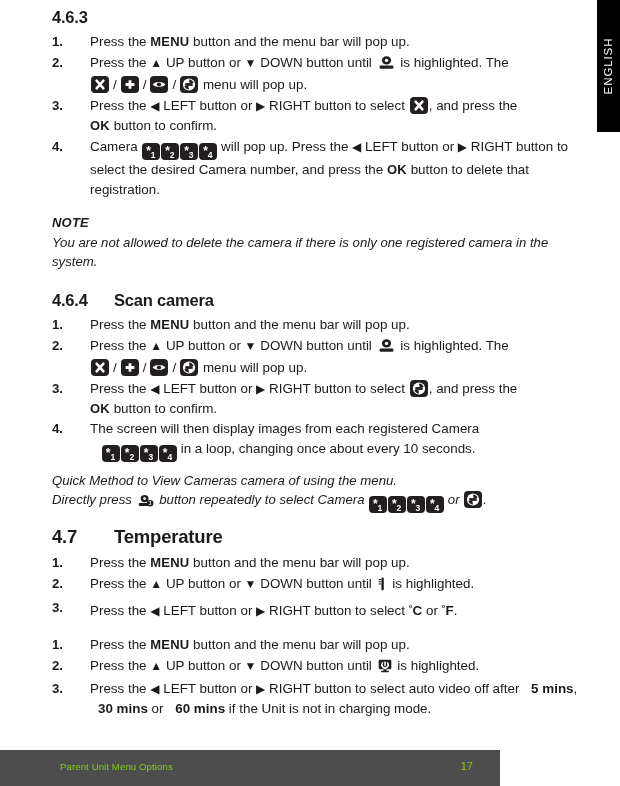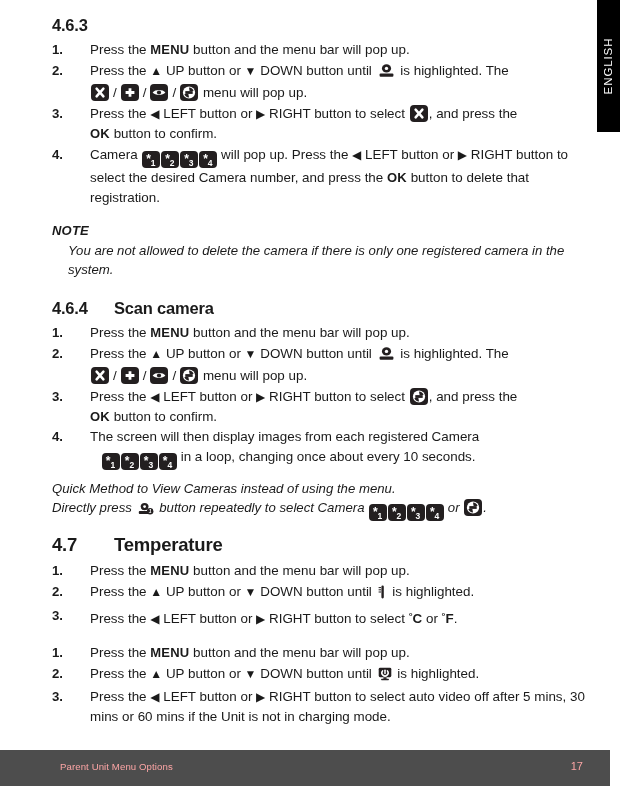--- a/index.html
+++ b/index.html
@@ -18,21 +18,21 @@
   }
 
   
   .page {
     position: absolute;
     inset: 0;
   }
   .content {
     position: absolute;
     left: 52px;
-    top: 16px;
+    top: 8px;
     width: 538px;
   }
 
   
   .lang-tab {
     position: absolute;
     right: 0;
     top: 0;
     width: 23px;
     height: 132px;
@@ -96,21 +96,21 @@
     font-size: 13.2px;
   }
 
   
   .kbd {
     font-weight: 700;
     font-size: 13px;
     letter-spacing: 0.2px;
     vertical-align: 0.4px;
   }
-  b.bold { font-weight: 400; }
+  b.bold { font-weight: 700; margin-left: 8px; }
   .deg { font-weight: 700; }
   .deg sup { font-size: 0.72em; vertical-align: 0.42em; }
 
   .arrow {
     font-size: 12px;
     vertical-align: 0.5px;
     letter-spacing: 0;
   }
 
   
@@ -118,21 +118,21 @@
     font-style: italic;
     font-size: 13.2px;
     line-height: 19.5px;
   }
   .callout .ttl {
     font-weight: 700;
     font-style: italic;
     font-size: 13px;
     letter-spacing: 0.2px;
   }
-  .callout .body { font-style: italic; margin-left: 16px; }
+  .callout .body { font-style: italic; }
 
   
   .chip {
     display: inline-block;
     width: 18px;
     height: 17px;
     border-radius: 4px;
     background: #231f20;
     position: relative;
     vertical-align: -4px;
@@ -171,24 +171,24 @@
     display: inline-block;
     vertical-align: -3px;
     margin: 0 2px;
   }
 
   
   .footer {
     position: absolute;
     left: 0;
     bottom: 0;
-    width: 610px;
+    width: 500px;
     height: 36px;
     background: #4d4d4d;
-    color: #fca5a5;
+    color: #84cc16;
   }
   .footer .ft-left {
     position: absolute;
     left: 60px;
     top: 11px;
     font-size: 9.6px;
     letter-spacing: 0.1px;
   }
   .footer .ft-right {
     position: absolute;
@@ -302,21 +302,21 @@
 
       <li>
         <span class="marker">4.</span><span>The screen will then display images from each registered Camera </span><br>
         <span style="display:inline-block;width:11px"></span><span class="chip-num"><span class="st">*</span><span class="sb">1</span></span><span class="chip-num"><span class="st">*</span><span class="sb">2</span></span><span class="chip-num"><span class="st">*</span><span class="sb">3</span></span><span class="chip-num"><span class="st">*</span><span class="sb">4</span></span><span> in a loop, changing once about every 10 seconds.</span>
       </li>
     </ol>
 
     <div class="sp-sm"></div>
 
     <div class="callout">
-      <div>Quick Method to View Cameras instead of using the menu.</div>
+      <div>Quick Method to View Cameras camera of using the menu.</div>
       <div><span>Directly press </span><span class="gicon"><svg width="16" height="13" viewBox="0 0 16 13">
               <ellipse cx="6.6" cy="4.6" rx="3.9" ry="3.6" fill="#231f20"></ellipse>
               <circle cx="6.6" cy="4.6" r="1.4" fill="#ffffff"></circle>
               <rect x="0.8" y="9.0" width="11.2" height="3.0" rx="0.9" fill="#231f20"></rect>
               <circle cx="12.1" cy="9.2" r="3.3" fill="#231f20"></circle>
               <text x="12.1" y="11.1" font-family="Liberation Sans, sans-serif" font-size="5" font-weight="700" fill="#ffffff" text-anchor="middle">1</text>
             </svg></span><span> button repeatedly to select Camera </span><span class="chip-num"><span class="st">*</span><span class="sb">1</span></span><span class="chip-num"><span class="st">*</span><span class="sb">2</span></span><span class="chip-num"><span class="st">*</span><span class="sb">3</span></span><span class="chip-num"><span class="st">*</span><span class="sb">4</span></span><span> or </span><span class="chip"><svg width="18" height="17" viewBox="0 0 18 17">
               <circle cx="9" cy="8.5" r="6.1" fill="#ffffff"></circle>
               <path d="M9 3.6 A4.9 4.9 0 0 1 13.6 7.1 L9.6 7.1 Z" fill="#231f20"></path>
               <path d="M9 13.4 A4.9 4.9 0 0 1 4.4 9.9 L8.4 9.9 Z" fill="#231f20"></path>

